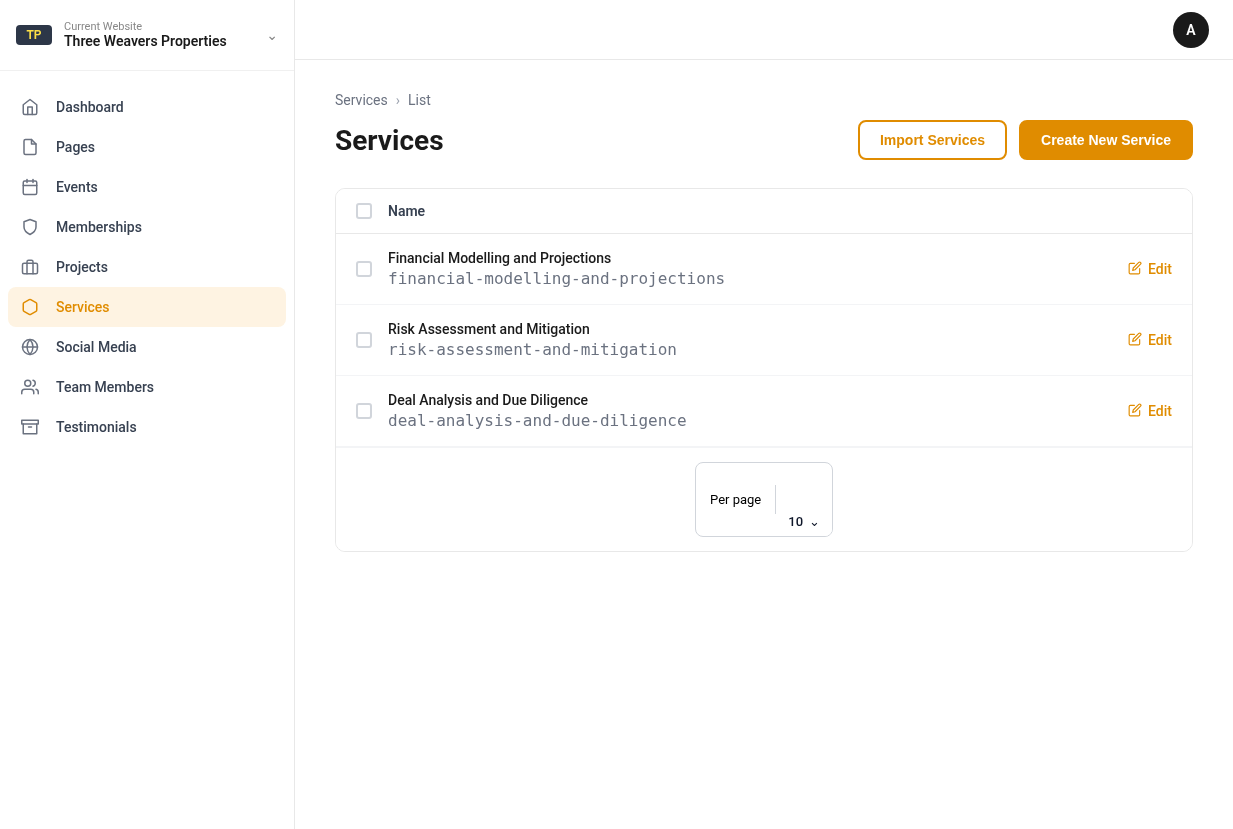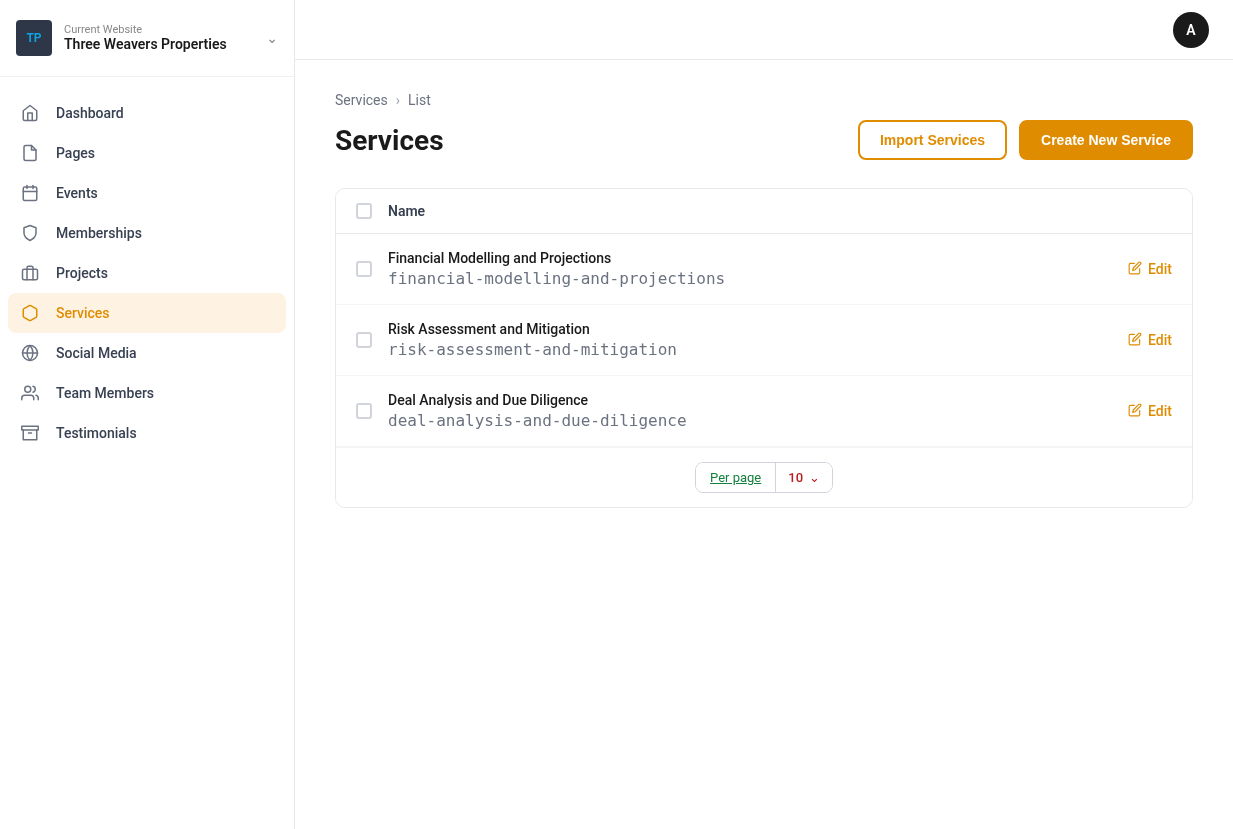--- a/index.html
+++ b/index.html
@@ -19,27 +19,27 @@
     .sidebar-header {
       padding: 20px 16px;
       display: flex;
       align-items: center;
       gap: 12px;
       border-bottom: 1px solid #f0f0f0;
     }
 
     .sidebar-avatar {
       width: 36px;
-      height: 36px;
+      height: 20px;
       background: #2d3748;
       border-radius: 4px;
       display: flex;
       align-items: center;
       justify-content: center;
-      color: #0ea5e9;
+      color: #fde047;
       font-size: 12px;
       font-weight: 600;
       flex-shrink: 0;
     }
 
     .sidebar-website-info {
       flex: 1;
     }
 
     .sidebar-website-label {
@@ -285,37 +285,37 @@
       align-items: center;
       gap: 0;
       border: 1px solid #d1d5db;
       border-radius: 8px;
       overflow: hidden;
     }
 
     .per-page-label {
       padding: 7px 14px;
       font-size: 13px;
-      color: #15803d;
+      color: #000000;
       background: #fff;
       border-right: 1px solid #d1d5db;
-      text-decoration: underline;
     }
 
     .per-page-select {
       padding: 7px 12px;
       font-size: 13px;
-      color: #b91c1c;
+      color: #0f172a;
       background: #fff;
       border: none;
       outline: none;
       display: flex;
       align-items: center;
       gap: 6px;
       cursor: pointer;
+      margin-top: 44px;
     }
 
     .per-page-value {
       font-weight: 500;
     }
   </style>
 </head>
 <body>
 
 <aside class="sidebar">

